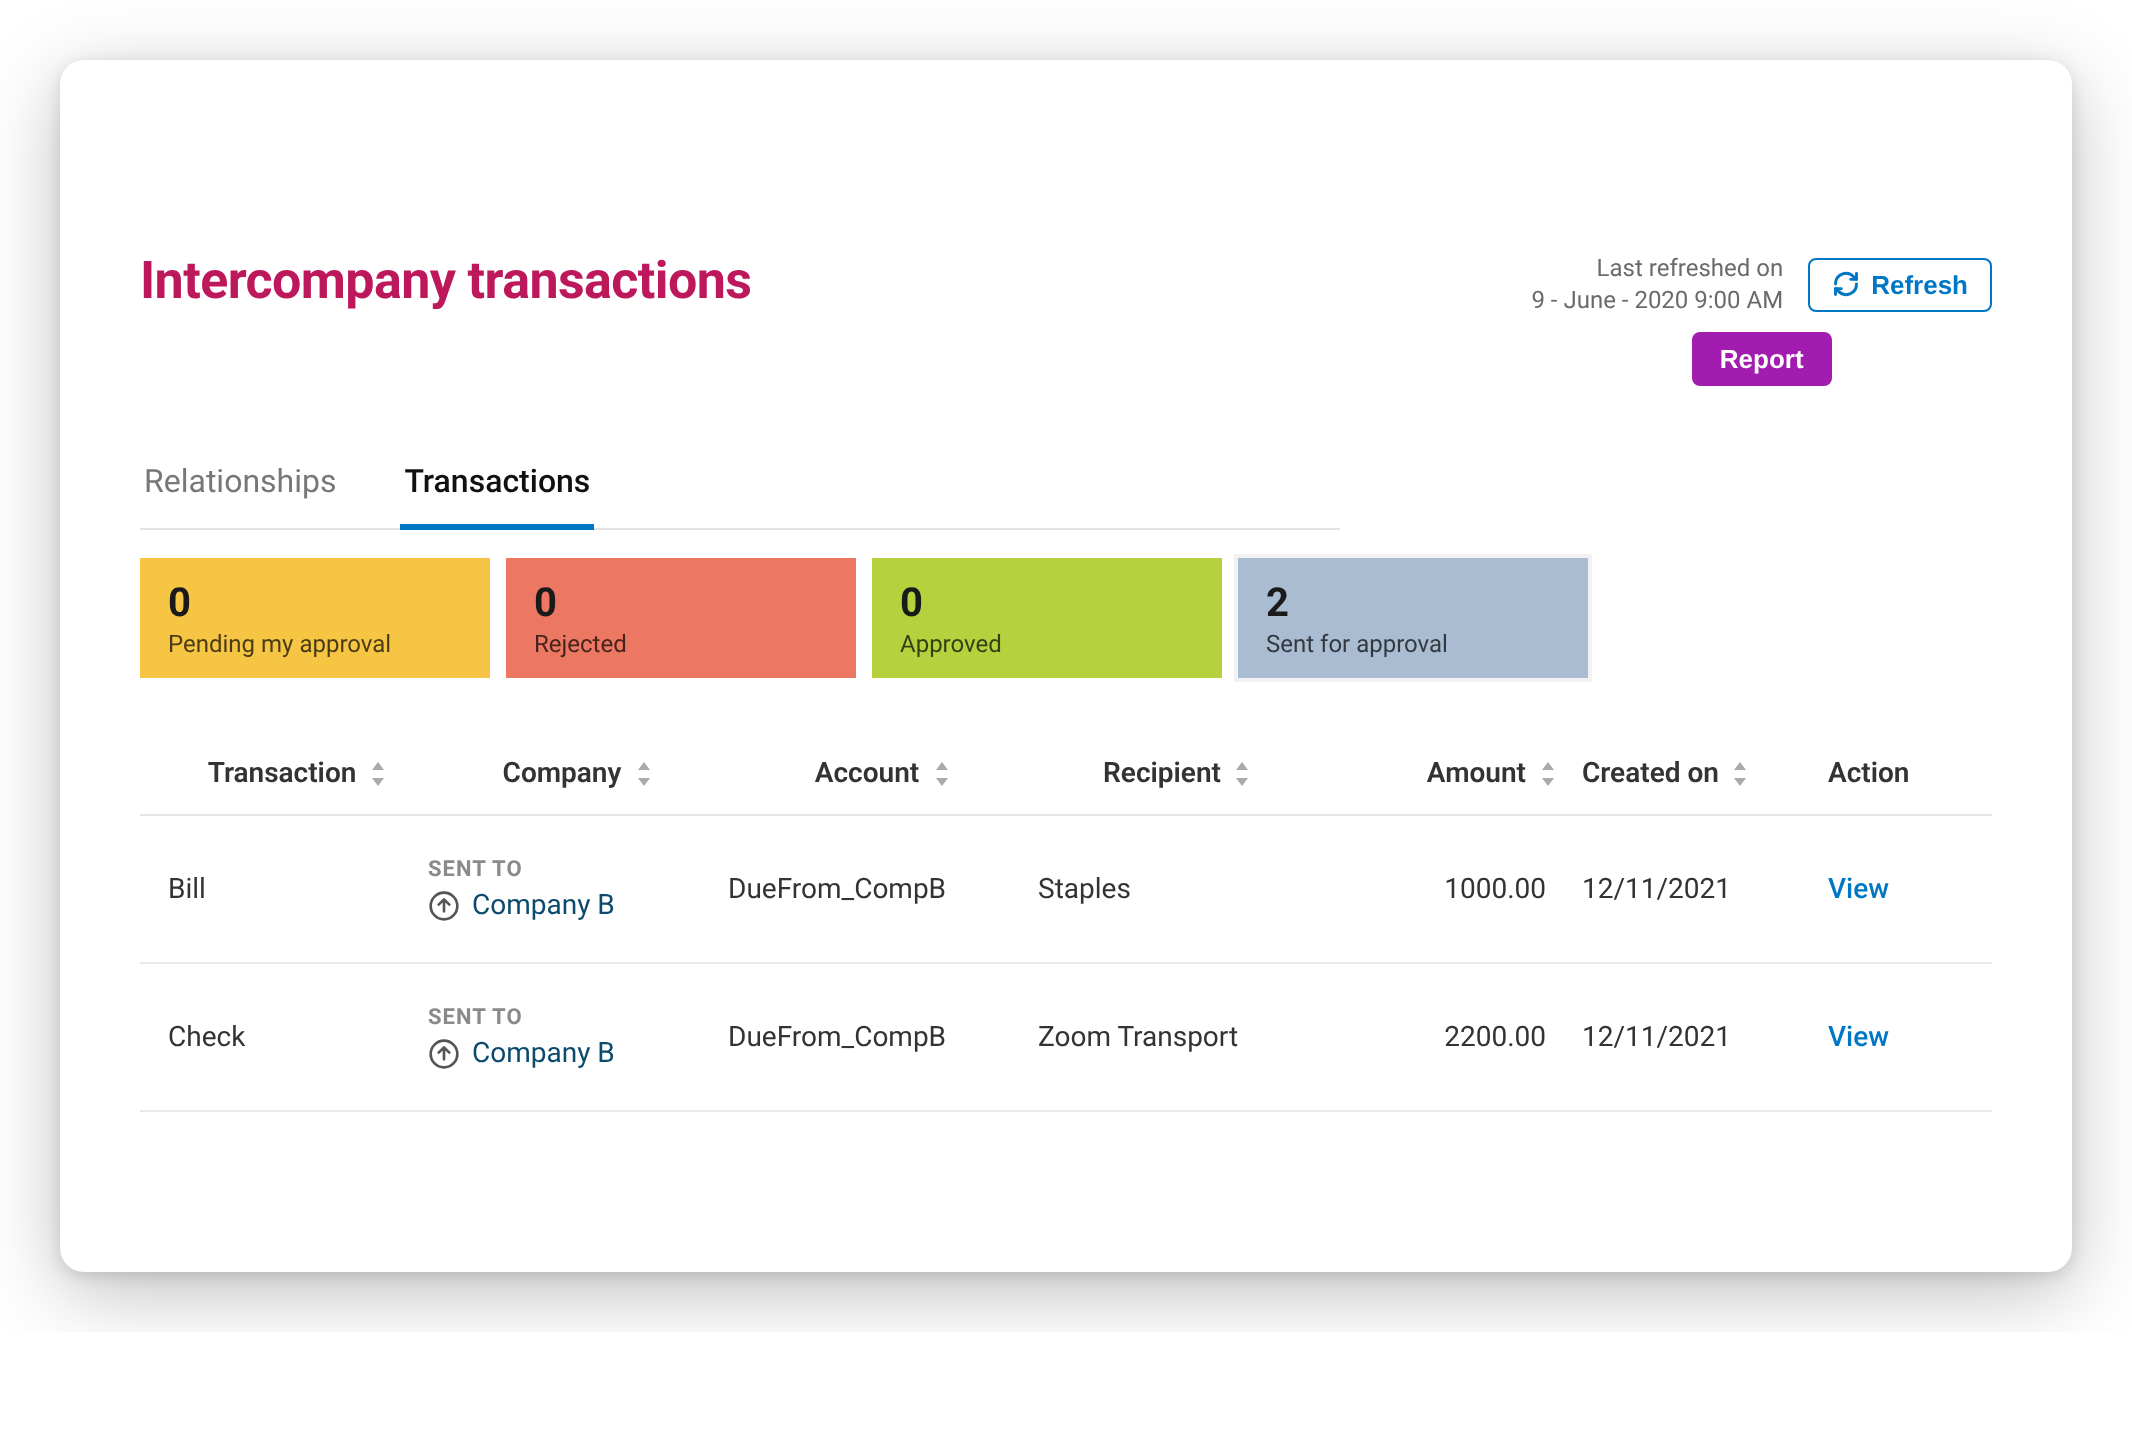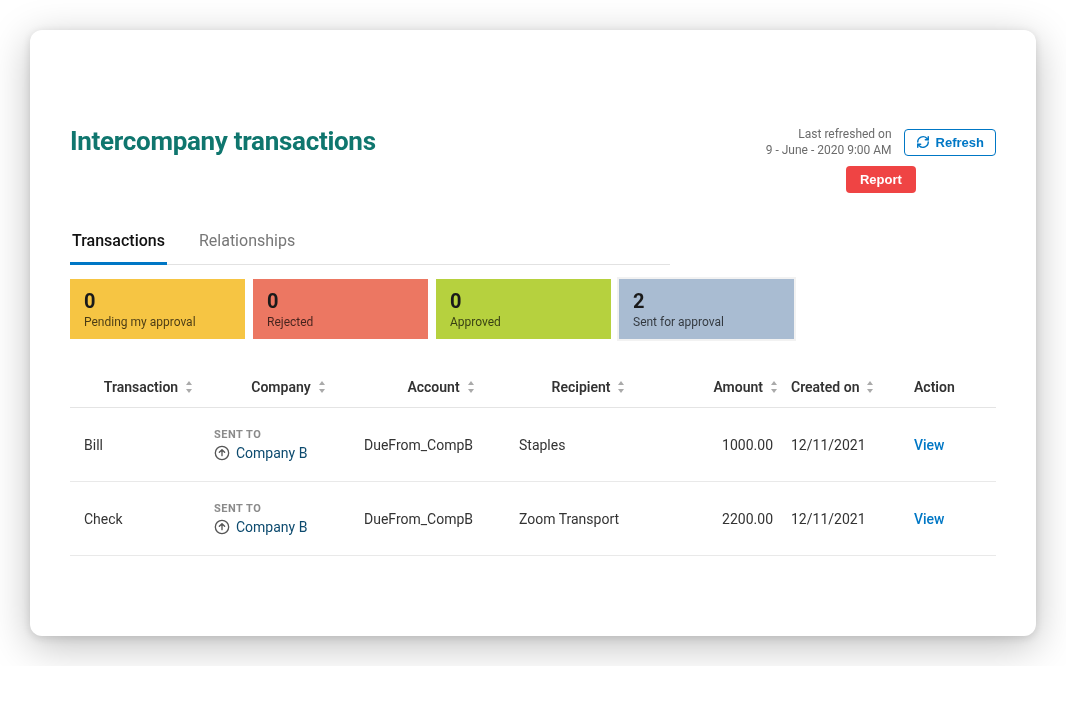--- a/index.html
+++ b/index.html
@@ -20,21 +20,21 @@
     .top-space { height: 60px; }
     .header-row {
       display: flex;
       justify-content: space-between;
       align-items: flex-start;
     }
     .page-title {
       font-size: 26px;
       font-weight: 700;
       letter-spacing: -0.3px;
-      color: #0f766e;
+      color: #be185d;
     }
     .header-right {
       display: flex;
       flex-direction: column;
       align-items: center;
       gap: 8px;
     }
     .refresh-row {
       display: flex;
       align-items: center;
@@ -55,21 +55,21 @@
       background: #fff;
       font-size: 13px;
       font-weight: 700;
       padding: 5px 11px;
       border-radius: 4px;
       cursor: pointer;
     }
     .btn-primary {
       display: inline-flex;
       align-items: center;
-      background: #ef4444;
+      background: #a21caf;
       color: #fff;
       font-size: 13px;
       font-weight: 600;
       padding: 6px 14px;
       border: none;
       border-radius: 4px;
       cursor: pointer;
     }
     .tabs {
       display: flex;
@@ -208,22 +208,22 @@
           <span>Refresh</span>
         </button>
       </div>
       <button class="btn-primary">
         <span>Report</span>
       </button>
     </div>
   </div>
 
   <div class="tabs">
+    <div class="tab">Relationships</div>
     <div class="tab active">Transactions</div>
-    <div class="tab">Relationships</div>
   </div>
 
   <div class="stat-row">
     <div class="stat-tile tile-yellow">
       <div class="stat-val">0</div>
       <div class="stat-label">Pending my approval</div>
     </div>
     <div class="stat-tile tile-red">
       <div class="stat-val">0</div>
       <div class="stat-label">Rejected</div>

